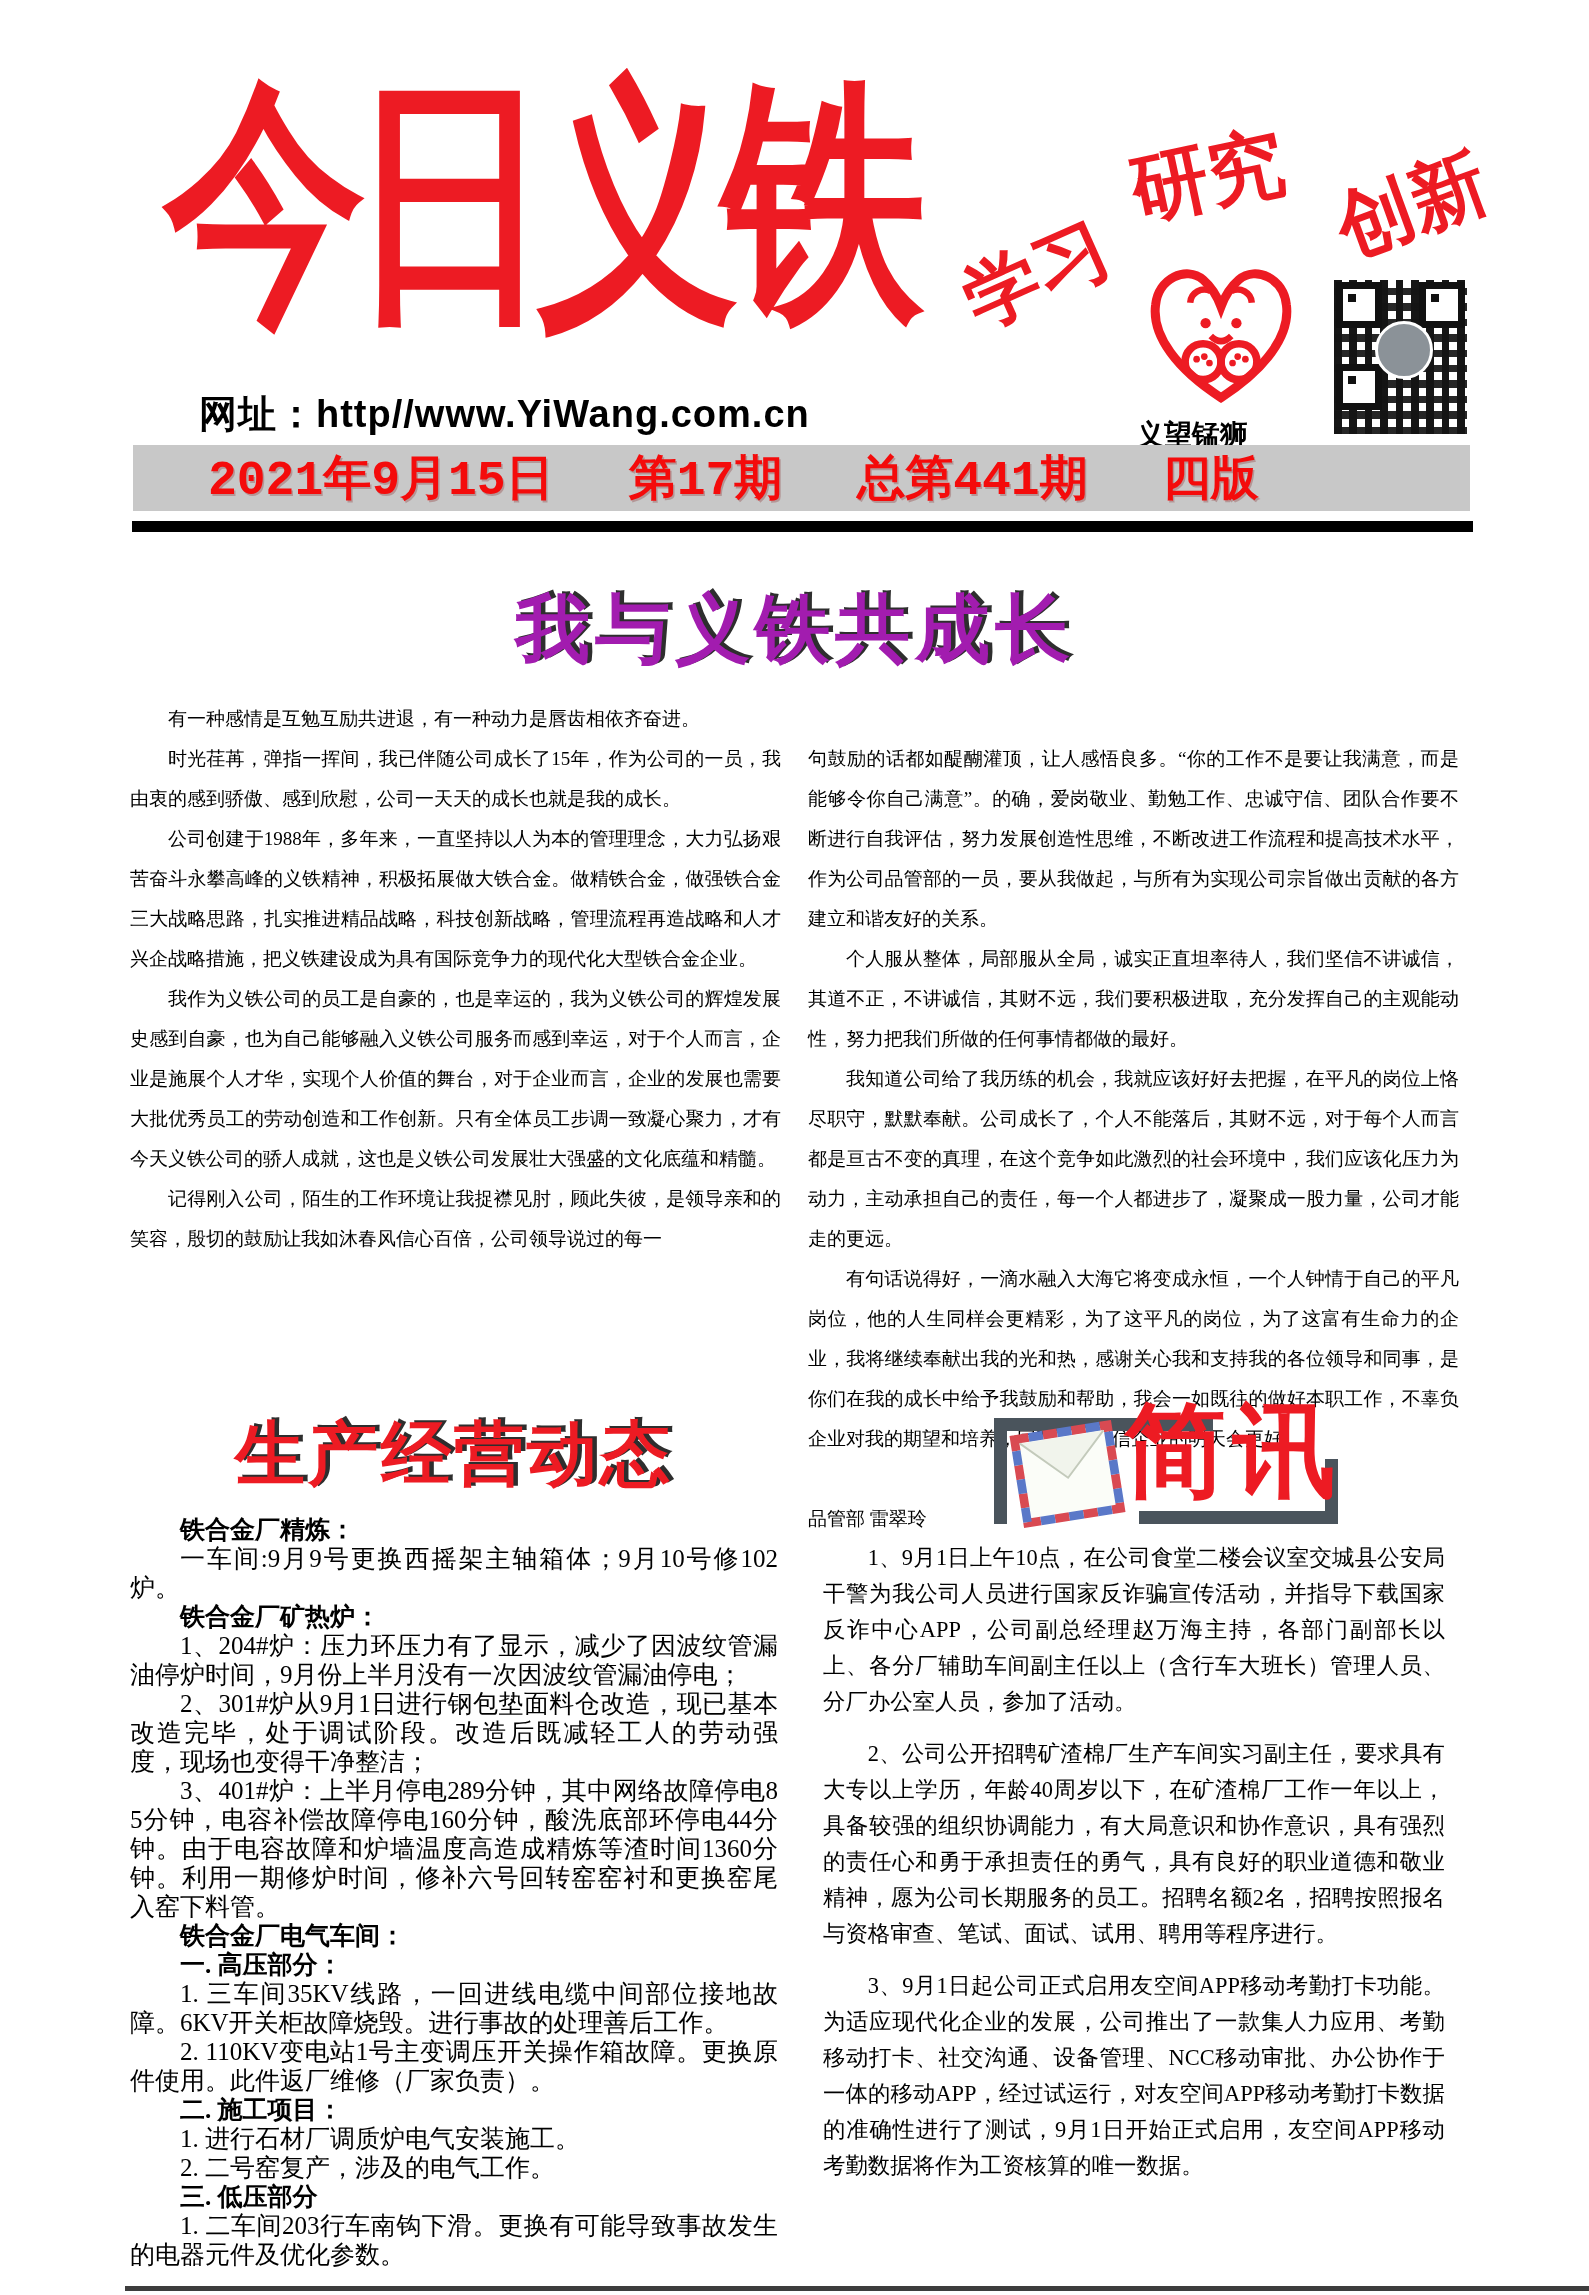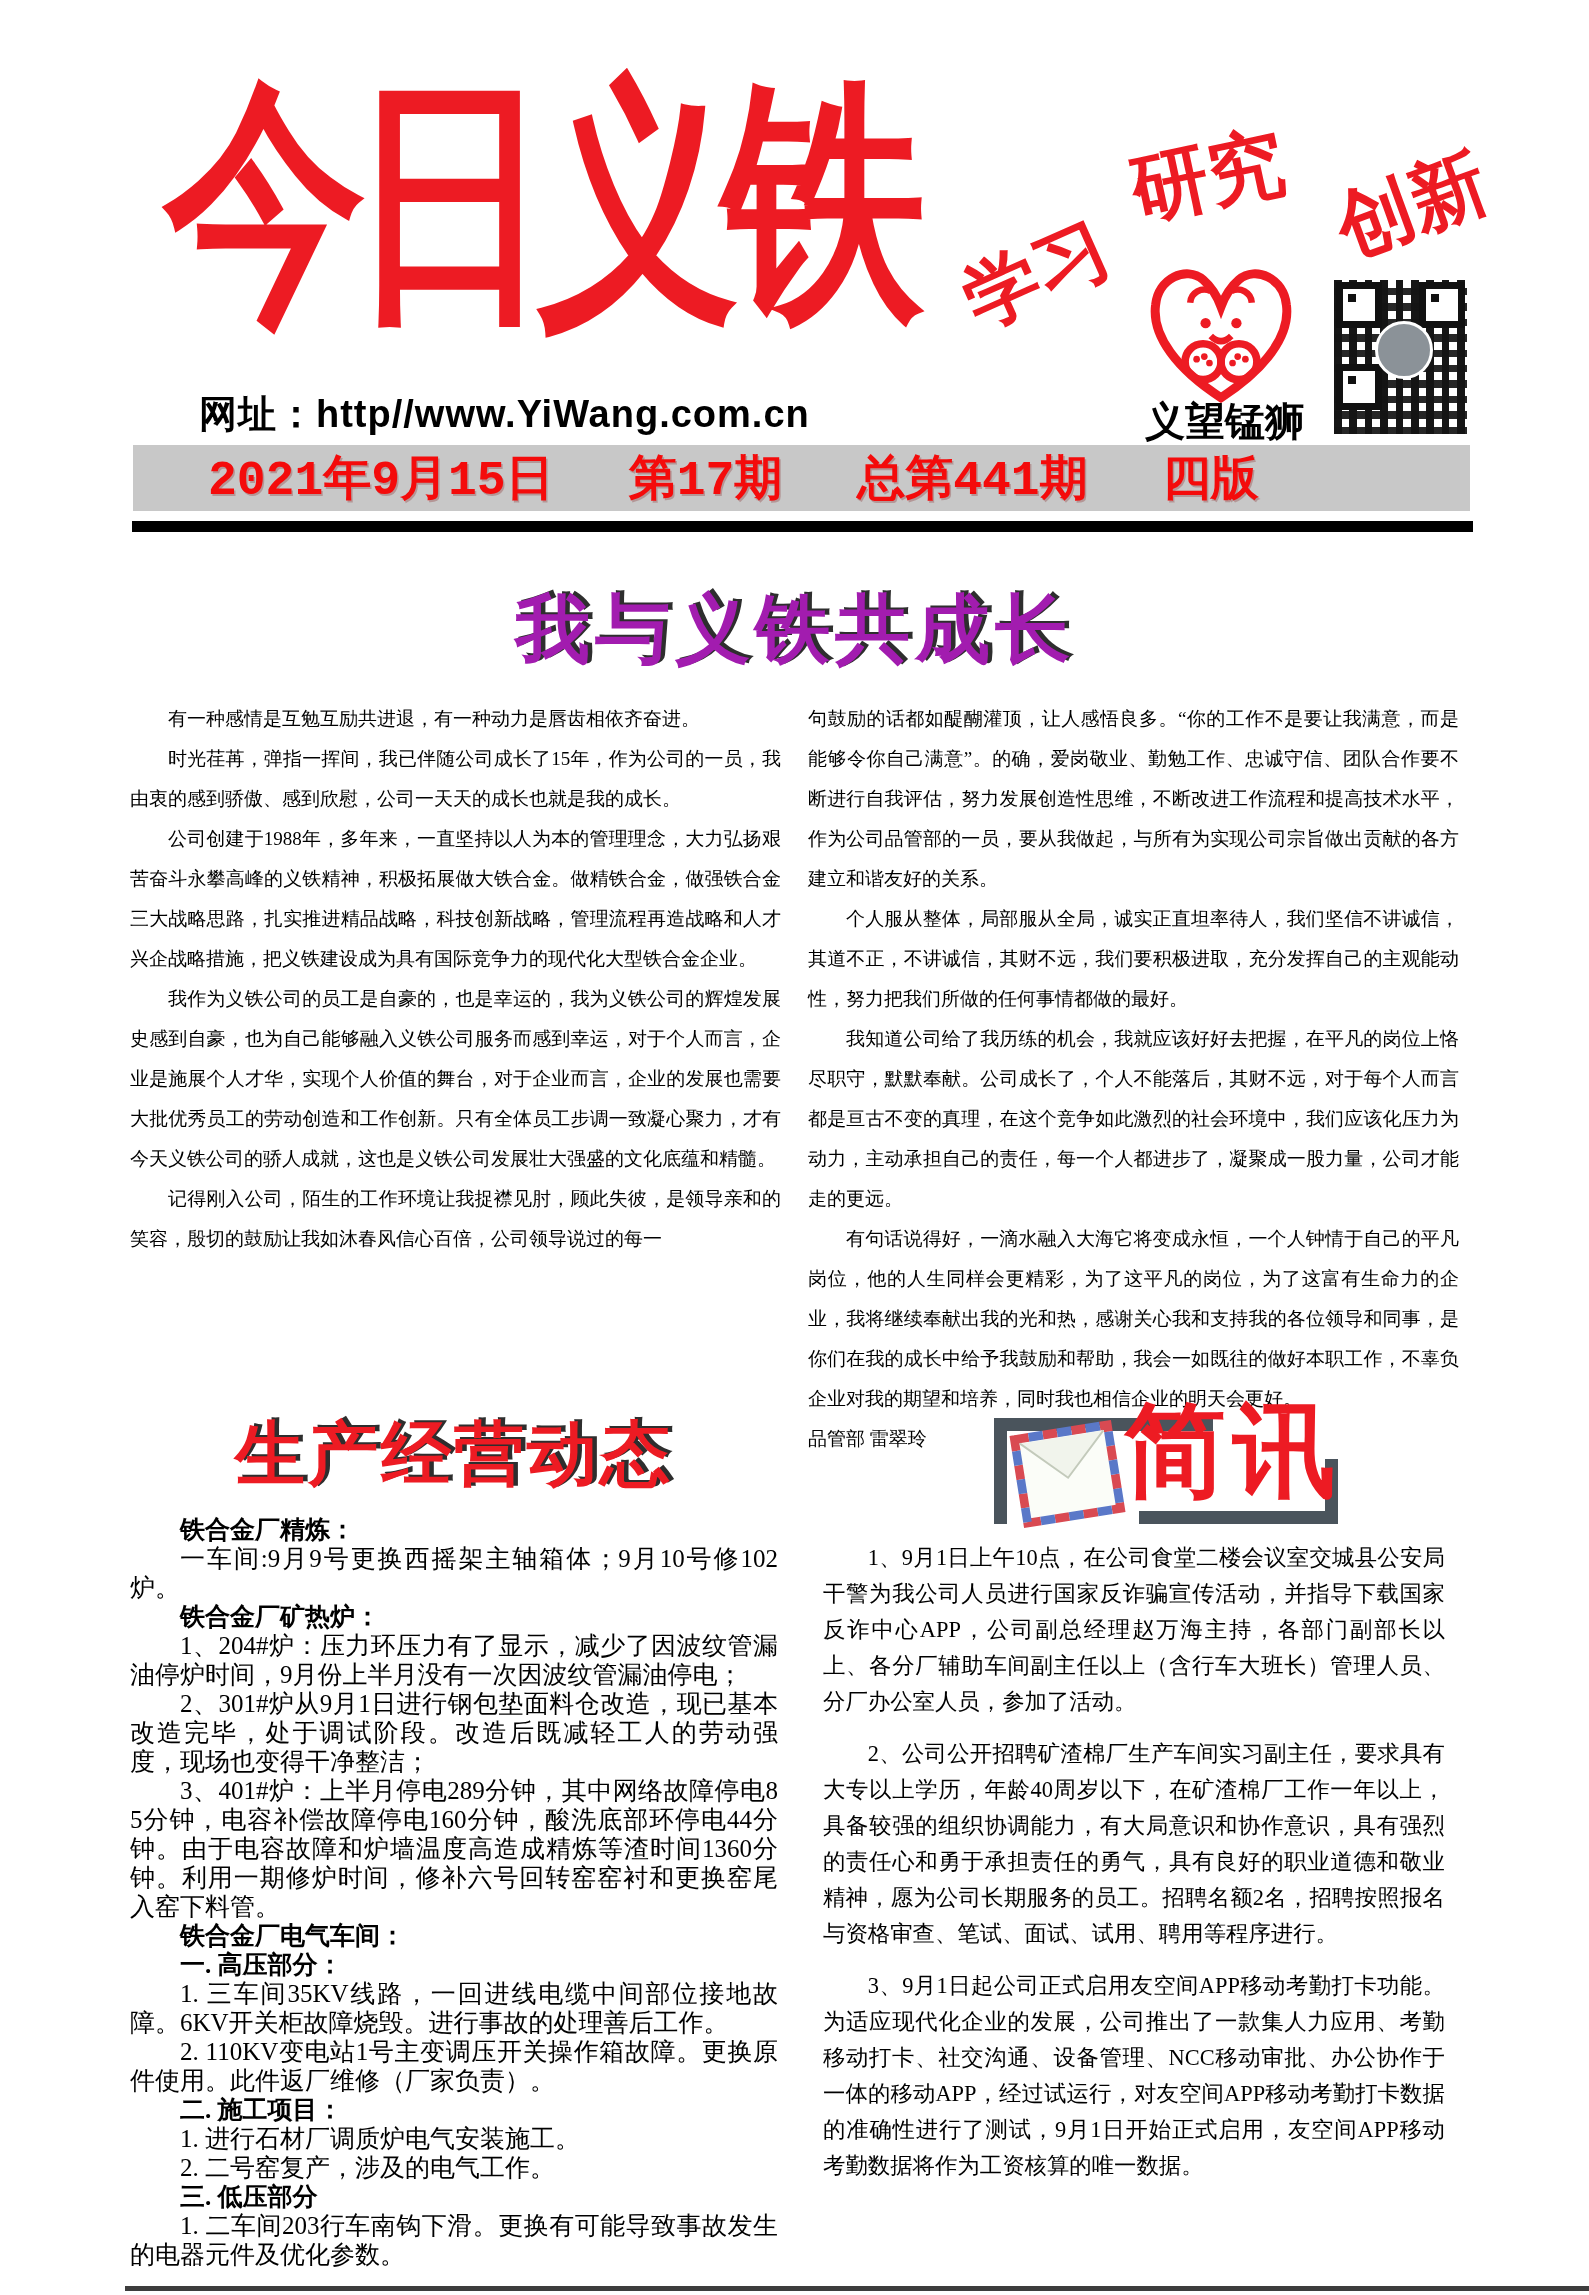--- a/index.html
+++ b/index.html
@@ -13,22 +13,22 @@
       font-family:"Liberation Serif","DejaVu Serif",serif;}
   .slogan{position:absolute;color:#ed1b23;font-weight:bold;white-space:nowrap;
       font-family:"Liberation Serif","DejaVu Serif",serif;}
   .slogan.s1{left:962px;top:224px;font-size:75px;transform:rotate(-24deg);}
   .slogan.s2{left:1131px;top:125px;font-size:77px;transform:rotate(-12deg);}
   .slogan.s3{left:1335px;top:154px;font-size:77px;transform:rotate(-20deg);}
   .website{position:absolute;left:199px;top:389px;font-size:38px;font-weight:600;
       font-family:"Liberation Sans","DejaVu Sans",sans-serif;letter-spacing:1px;}
 
   .lion{position:absolute;left:1144px;top:254px;width:154px;height:159px;}
-  .lion-caption{position:absolute;left:1136px;top:394px;width:169px;text-align:right;
-      font-size:40px;font-weight:bold;font-family:"Liberation Sans","DejaVu Sans",sans-serif;}
+  .lion-caption{position:absolute;left:1136px;top:416px;width:169px;text-align:left;
+      font-size:28px;font-weight:bold;font-family:"Liberation Sans","DejaVu Sans",sans-serif;}
 
   .qr{position:absolute;left:1329px;top:275px;width:143px;height:164px;background:#fff;
       padding:0;}
   .qr-inner{position:absolute;inset:5px;background:
       repeating-linear-gradient(0deg,rgba(20,20,20,.92) 0 7.5px,transparent 7.5px 15.4px),
       repeating-linear-gradient(90deg,#161616 0 7.5px,#ffffff 7.5px 15.4px);}
   .finder{position:absolute;width:32px;height:32px;border:7.5px solid #111;background:#fff;}
   .finder::after{content:"";position:absolute;left:4.5px;top:4.5px;width:8px;height:8px;background:#111;}
   .finder.tl{left:7px;top:7px;} .finder.tr{right:7px;top:7px;} .finder.bl{left:7px;bottom:29px;}
   .qr-center{position:absolute;left:50%;top:44%;width:52px;height:52px;margin:-26px 0 0 -26px;
@@ -48,21 +48,21 @@
       text-shadow:4.5px -2.5px 0 #2e2e2e;white-space:nowrap;}
   .prod-title{position:absolute;left:130px;top:1408px;width:648px;text-align:center;
       font-size:70px;font-weight:bold;color:#ed1b23;letter-spacing:3px;
       text-shadow:4.5px -2.5px 0 #2e2e2e;white-space:nowrap;}
 
   
   .main-cols{position:absolute;left:130px;top:699px;width:1330px;display:flex;gap:27px;}
   .main-cols .col{width:651px;}
   .col p{margin:0;font-size:19px;line-height:40px;text-align:justify;text-indent:2em;
       word-break:break-all;}
-  .col p.noindent{text-indent:0;}
+  .col p.noindent{text-indent:0;margin-top:40px;}
   .sig{margin-top:4px;text-align:right;padding-right:35px;font-size:23px;line-height:36px;}
 
   .prod-body{position:absolute;left:130px;top:1515px;width:648px;}
   .prod-body p{margin:0;font-size:25px;line-height:29px;text-align:justify;text-indent:2em;
       word-break:break-all;}
   .prod-body p.hd{font-weight:bold;}
 
   .briefs-body{position:absolute;left:807px;top:1524px;width:654px;}
   .briefs-body p{margin:16px;font-size:22.4px;line-height:36px;text-align:justify;text-indent:2em;
       word-break:break-all;}

